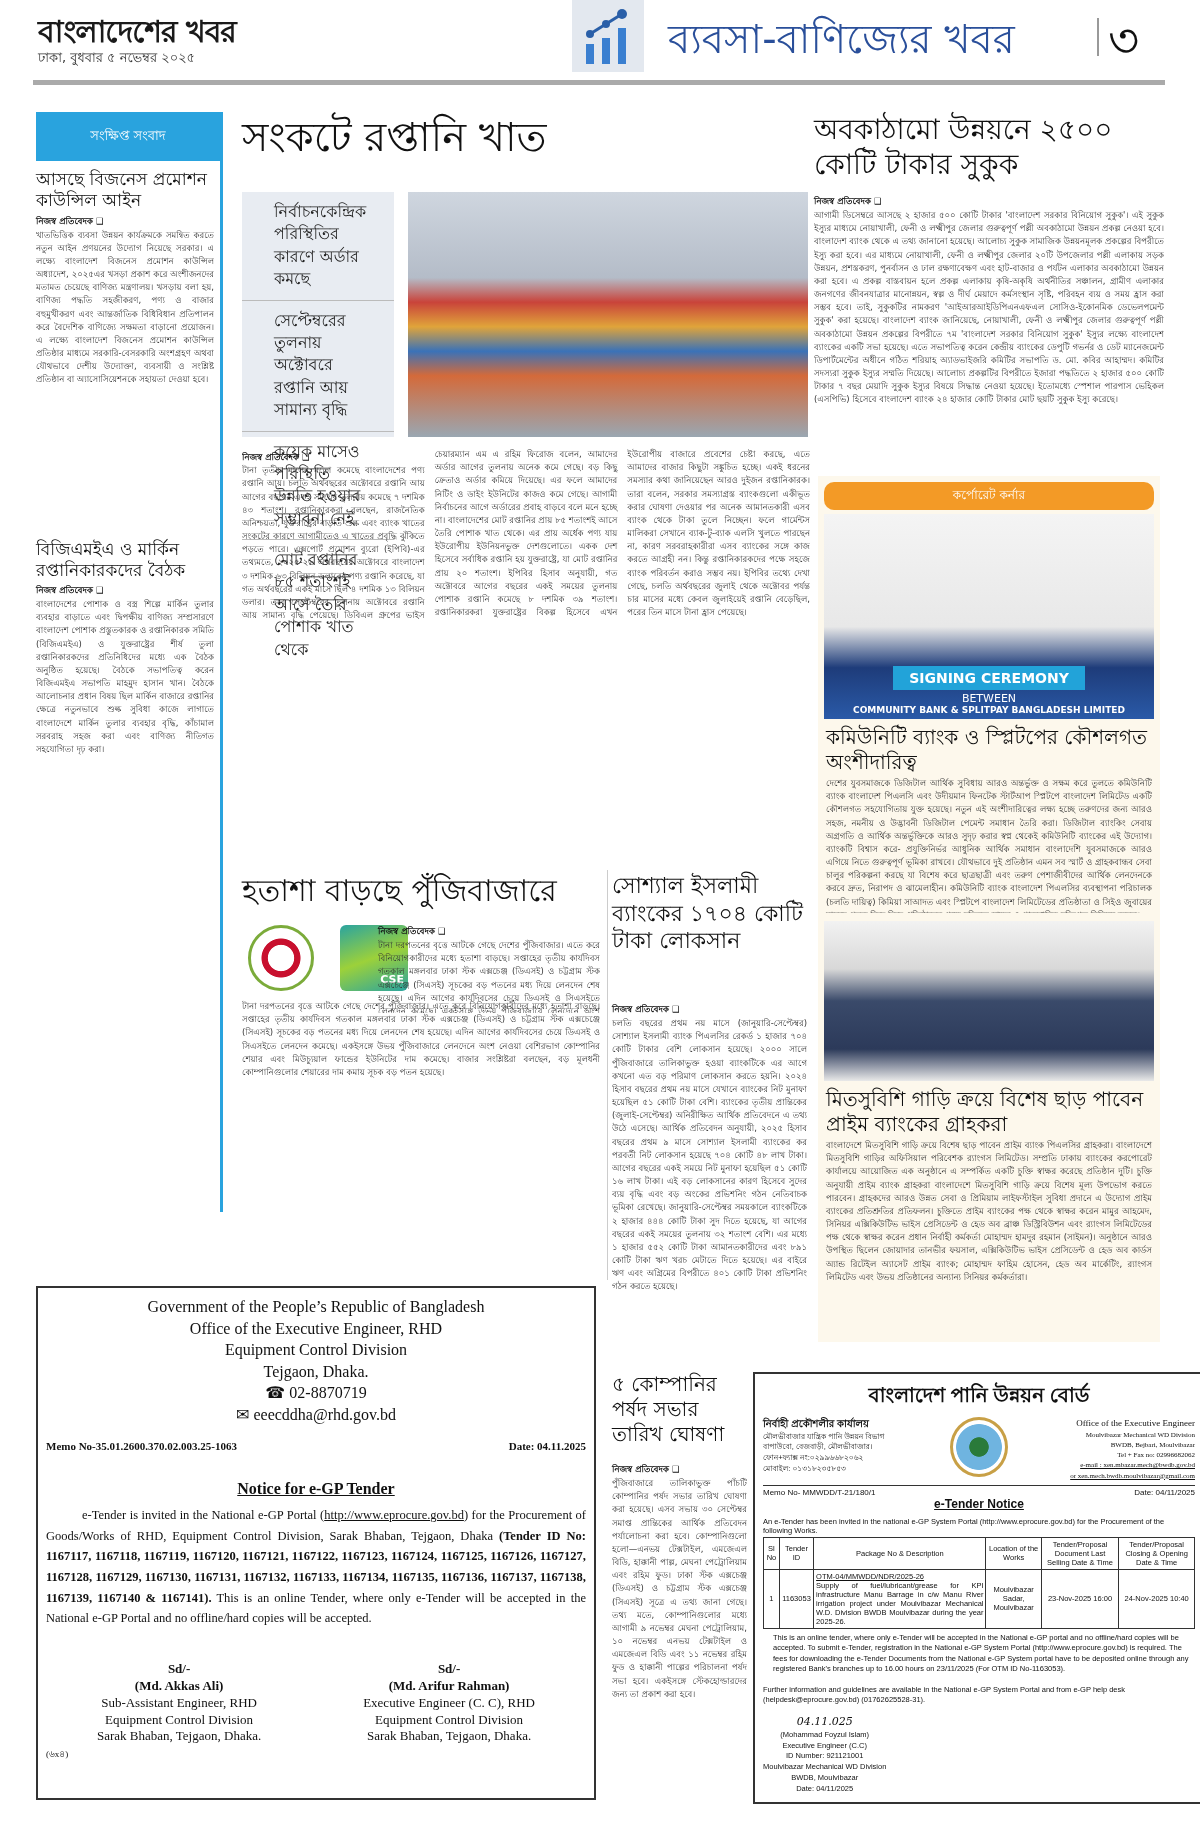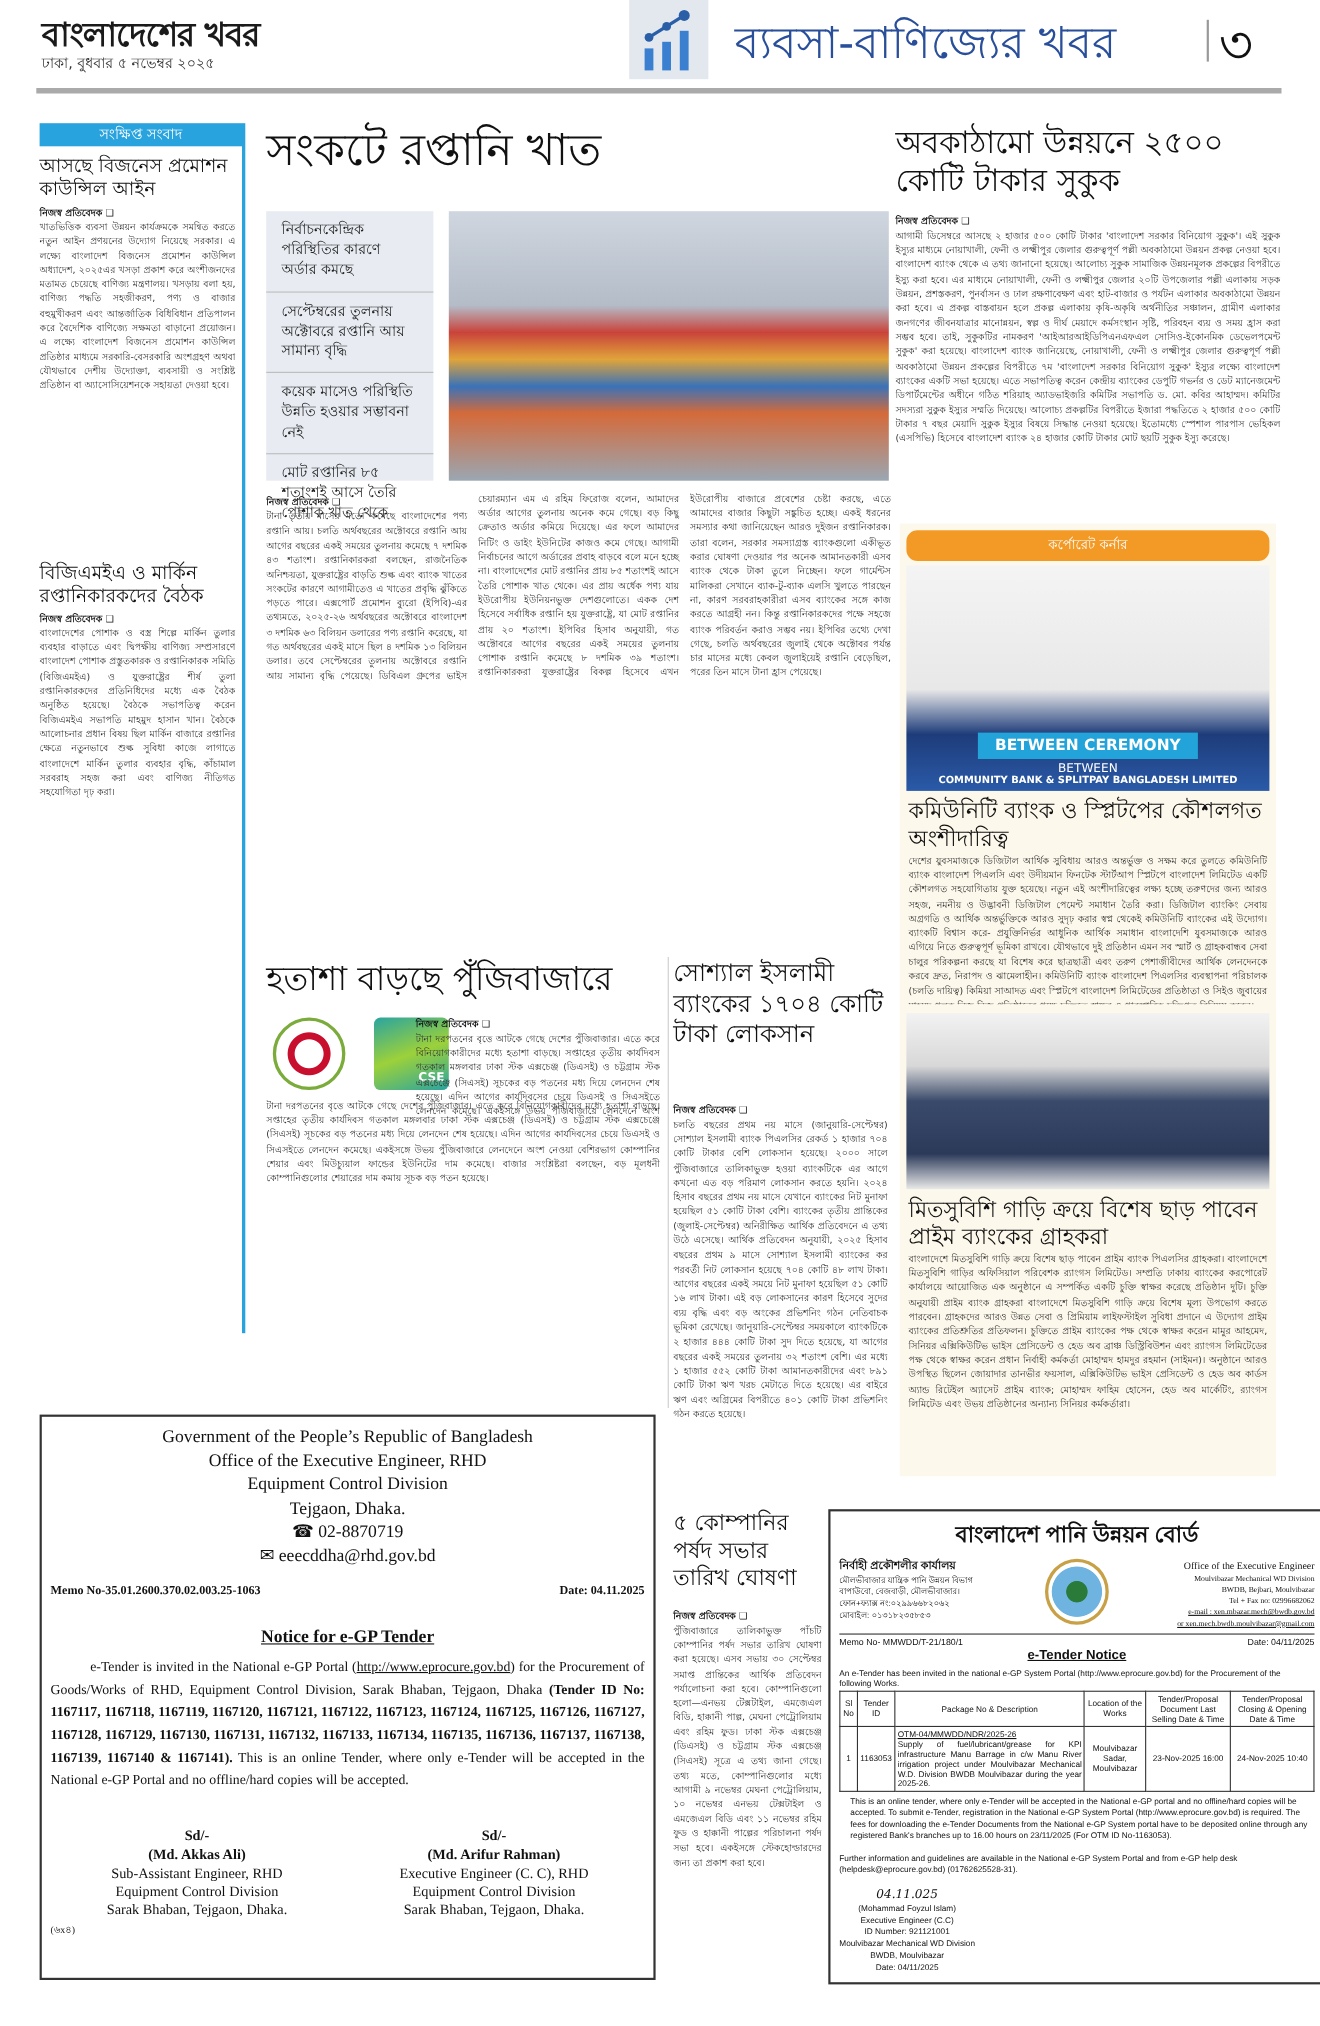--- a/index.html
+++ b/index.html
@@ -6,27 +6,27 @@
 body{width:1200px;height:1842px;background:#fff;font-family:"DejaVu Sans",sans-serif;color:#222;position:relative;overflow:hidden}
 .abs{position:absolute}
 .masthead-name{left:38px;top:8px;font-size:30px;font-weight:bold;color:#1a1a1a;letter-spacing:-1px}
 .masthead-date{left:38px;top:48px;font-size:13px;color:#333}
 .section-logo{left:572px;top:0;width:72px;height:72px;background:#e3e8ef}
 .section-title{left:668px;top:8px;font-size:40px;color:#2a4f9a}
 .page-num{left:1108px;top:4px;font-size:48px;color:#111}
 .page-sep{left:1097px;top:18px;width:2px;height:38px;background:#999}
 .rule{left:33px;top:80px;width:1132px;height:5px;background:#aaa}
 .brief{left:36px;top:112px;width:187px;height:1100px;border-right:3px solid #29a3de}
-.brief-tag{background:#29a3de;color:#fff;text-align:center;font-size:13px;padding:0 0}
+.brief-tag{background:#29a3de;color:#fff;text-align:center;font-size:13px;padding:14px 0}
 .hl{font-family:"DejaVu Serif",serif;color:#111;line-height:1.25}
 .body{font-size:8.5px;line-height:1.55;color:#333;text-align:justify}
 .byline{font-size:8.5px;font-weight:bold;color:#111;margin-top:3px}
 .col3{column-count:3;column-gap:10px}
 .hlbox{background:#e8ecf2}
-.hlbox div{padding:9px 14px;font-size:13px;border-bottom:1px solid #bbb;line-height:1.4}
+.hlbox div{padding:9px 32px;font-size:16px;border-bottom:1px solid #bbb;line-height:1.4}
 .hlbox div:last-child{border-bottom:none}
 .photo-port{background:linear-gradient(180deg,#cfd6df 0%,#b4bcc8 35%,#c9433a 45%,#e0a43a 55%,#3a72b8 65%,#d46a3a 75%,#9aa7b2 100%)}
 .corner{left:818px;top:476px;width:342px;height:866px;background:#fdf8ec}
 .corner-tag{background:#f39a26;color:#fff;text-align:center;font-size:12px;padding:4px 0;border-radius:10px;margin:6px 6px 4px}
 .photo-sign{height:205px;margin:0 6px;background:linear-gradient(180deg,#f4f4f4 0%,#e8e8e8 55%,#1e3c7a 75%,#2a5aa8 100%);position:relative}
 .sign-banner{position:absolute;left:0;right:0;bottom:0;text-align:center;color:#fff}
 .sign-banner .t1{display:inline-block;background:#22a3d9;font-weight:bold;font-size:14px;padding:4px 16px}
 .sign-banner .t2{font-size:11px;margin-top:2px}
 .sign-banner .t3{font-size:9px;font-weight:bold;margin-bottom:4px}
 .photo-mits{height:160px;margin:0 6px;background:linear-gradient(180deg,#f2f2f2 0%,#d8d8d8 30%,#3a4a6a 50%,#2c3a5a 80%,#e9e9e9 100%)}
@@ -88,21 +88,21 @@
 <div class="abs hl" style="left:814px;top:112px;width:350px;font-size:28px">অবকাঠামো উন্নয়নে ২৫০০ কোটি টাকার সুকুক</div>
 <div class="abs" style="left:814px;top:192px;width:350px">
   <div class="byline">নিজস্ব প্রতিবেদক ❑</div>
   <div class="body" style="height:258px;overflow:hidden">আগামী ডিসেম্বরে আসছে ২ হাজার ৫০০ কোটি টাকার 'বাংলাদেশ সরকার বিনিয়োগ সুকুক'। এই সুকুক ইস্যুর মাধ্যমে নোয়াখালী, ফেনী ও লক্ষ্মীপুর জেলার গুরুত্বপূর্ণ পল্লী অবকাঠামো উন্নয়ন প্রকল্প নেওয়া হবে। বাংলাদেশ ব্যাংক থেকে এ তথ্য জানানো হয়েছে। আলোচ্য সুকুক সামাজিক উন্নয়নমূলক প্রকল্পের বিপরীতে ইস্যু করা হবে। এর মাধ্যমে নোয়াখালী, ফেনী ও লক্ষ্মীপুর জেলার ২০টি উপজেলার পল্লী এলাকায় সড়ক উন্নয়ন, প্রশস্তকরণ, পুনর্বাসন ও ঢাল রক্ষণাবেক্ষণ এবং হাট-বাজার ও পর্যটন এলাকার অবকাঠামো উন্নয়ন করা হবে। এ প্রকল্প বাস্তবায়ন হলে প্রকল্প এলাকায় কৃষি-অকৃষি অর্থনীতির সঞ্চালন, গ্রামীণ এলাকার জনগণের জীবনযাত্রার মানোন্নয়ন, স্বল্প ও দীর্ঘ মেয়াদে কর্মসংস্থান সৃষ্টি, পরিবহন ব্যয় ও সময় হ্রাস করা সম্ভব হবে। তাই, সুকুকটির নামকরণ 'আইআরআইডিপিএনএফএল সোসিও-ইকোনমিক ডেভেলপমেন্ট সুকুক' করা হয়েছে। বাংলাদেশ ব্যাংক জানিয়েছে, নোয়াখালী, ফেনী ও লক্ষ্মীপুর জেলার গুরুত্বপূর্ণ পল্লী অবকাঠামো উন্নয়ন প্রকল্পের বিপরীতে ৭ম 'বাংলাদেশ সরকার বিনিয়োগ সুকুক' ইস্যুর লক্ষ্যে বাংলাদেশ ব্যাংকের একটি সভা হয়েছে। এতে সভাপতিত্ব করেন কেন্দ্রীয় ব্যাংকের ডেপুটি গভর্নর ও ডেট ম্যানেজমেন্ট ডিপার্টমেন্টের অধীনে গঠিত শরিয়াহ অ্যাডভাইজরি কমিটির সভাপতি ড. মো. কবির আহাম্মদ। কমিটির সদস্যরা সুকুক ইস্যুর সম্মতি দিয়েছে। আলোচ্য প্রকল্পটির বিপরীতে ইজারা পদ্ধতিতে ২ হাজার ৫০০ কোটি টাকার ৭ বছর মেয়াদি সুকুক ইস্যুর বিষয়ে সিদ্ধান্ত নেওয়া হয়েছে। ইতোমধ্যে স্পেশাল পারপাস ভেহিকল (এসপিভি) হিসেবে বাংলাদেশ ব্যাংক ২৪ হাজার কোটি টাকার মোট ছয়টি সুকুক ইস্যু করেছে।</div>
 </div>
 
 <div class="abs corner">
   <div class="corner-tag">কর্পোরেট কর্নার</div>
   <div class="photo-sign">
     <div class="sign-banner">
-      <span class="t1">BETWEEN CEREMONY</span>
+      <span class="t1">SIGNING CEREMONY</span>
       <div class="t2">BETWEEN</div>
       <div class="t3">COMMUNITY BANK &amp; SPLITPAY BANGLADESH LIMITED</div>
     </div>
   </div>
   <div class="hl" style="font-size:20px;padding:6px 8px 2px">কমিউনিটি ব্যাংক ও স্প্লিটপের কৌশলগত অংশীদারিত্ব</div>
   <div class="body" style="padding:0 8px;height:136px;overflow:hidden">দেশের যুবসমাজকে ডিজিটাল আর্থিক সুবিধায় আরও অন্তর্ভুক্ত ও সক্ষম করে তুলতে কমিউনিটি ব্যাংক বাংলাদেশ পিএলসি এবং উদীয়মান ফিনটেক স্টার্টআপ স্প্লিটপে বাংলাদেশ লিমিটেড একটি কৌশলগত সহযোগিতায় যুক্ত হয়েছে। নতুন এই অংশীদারিত্বের লক্ষ্য হচ্ছে তরুণদের জন্য আরও সহজ, নমনীয় ও উদ্ভাবনী ডিজিটাল পেমেন্ট সমাধান তৈরি করা। ডিজিটাল ব্যাংকিং সেবায় অগ্রগতি ও আর্থিক অন্তর্ভুক্তিকে আরও সুদৃঢ় করার স্বপ্ন থেকেই কমিউনিটি ব্যাংকের এই উদ্যোগ। ব্যাংকটি বিশ্বাস করে- প্রযুক্তিনির্ভর আধুনিক আর্থিক সমাধান বাংলাদেশি যুবসমাজকে আরও এগিয়ে নিতে গুরুত্বপূর্ণ ভূমিকা রাখবে। যৌথভাবে দুই প্রতিষ্ঠান এমন সব স্মার্ট ও গ্রাহকবান্ধব সেবা চালুর পরিকল্পনা করছে যা বিশেষ করে ছাত্রছাত্রী এবং তরুণ পেশাজীবীদের আর্থিক লেনদেনকে করবে দ্রুত, নিরাপদ ও ঝামেলাহীন। কমিউনিটি ব্যাংক বাংলাদেশ পিএলসির ব্যবস্থাপনা পরিচালক (চলতি দায়িত্ব) কিমিয়া সাআদত এবং স্প্লিটপে বাংলাদেশ লিমিটেডের প্রতিষ্ঠাতা ও সিইও জুবায়ের মাহমুদ পুলক নিজ নিজ প্রতিষ্ঠানের পক্ষে চুক্তিতে স্বাক্ষর ও পারস্পরিক চুক্তিপত্র বিনিময় করেন।</div>
   <div class="photo-mits" style="margin-top:8px"></div>
   <div class="hl" style="font-size:20px;padding:6px 8px 2px">মিতসুবিশি গাড়ি ক্রয়ে বিশেষ ছাড় পাবেন প্রাইম ব্যাংকের গ্রাহকরা</div>
   <div class="body" style="padding:0 8px;height:150px;overflow:hidden">বাংলাদেশে মিতসুবিশি গাড়ি ক্রয়ে বিশেষ ছাড় পাবেন প্রাইম ব্যাংক পিএলসির গ্রাহকরা। বাংলাদেশে মিতসুবিশি গাড়ির অফিসিয়াল পরিবেশক র‍্যাংগস লিমিটেড। সম্প্রতি ঢাকায় ব্যাংকের করপোরেট কার্যালয়ে আয়োজিত এক অনুষ্ঠানে এ সম্পর্কিত একটি চুক্তি স্বাক্ষর করেছে প্রতিষ্ঠান দুটি। চুক্তি অনুযায়ী প্রাইম ব্যাংক গ্রাহকরা বাংলাদেশে মিতসুবিশি গাড়ি ক্রয়ে বিশেষ মূল্য উপভোগ করতে পারবেন। গ্রাহকদের আরও উন্নত সেবা ও প্রিমিয়াম লাইফস্টাইল সুবিধা প্রদানে এ উদ্যোগ প্রাইম ব্যাংকের প্রতিশ্রুতির প্রতিফলন। চুক্তিতে প্রাইম ব্যাংকের পক্ষ থেকে স্বাক্ষর করেন মামুর আহমেদ, সিনিয়র এক্সিকিউটিভ ভাইস প্রেসিডেন্ট ও হেড অব ব্রাঞ্চ ডিস্ট্রিবিউশন এবং র‍্যাংগস লিমিটেডের পক্ষ থেকে স্বাক্ষর করেন প্রধান নির্বাহী কর্মকর্তা মোহাম্মদ হামদুর রহমান (সাইমন)। অনুষ্ঠানে আরও উপস্থিত ছিলেন জোয়াদার তানভীর ফয়সাল, এক্সিকিউটিভ ভাইস প্রেসিডেন্ট ও হেড অব কার্ডস অ্যান্ড রিটেইল অ্যাসেট প্রাইম ব্যাংক; মোহাম্মদ ফাহিম হোসেন, হেড অব মার্কেটিং, র‍্যাংগস লিমিটেড এবং উভয় প্রতিষ্ঠানের অন্যান্য সিনিয়র কর্মকর্তারা।</div>
 </div>

